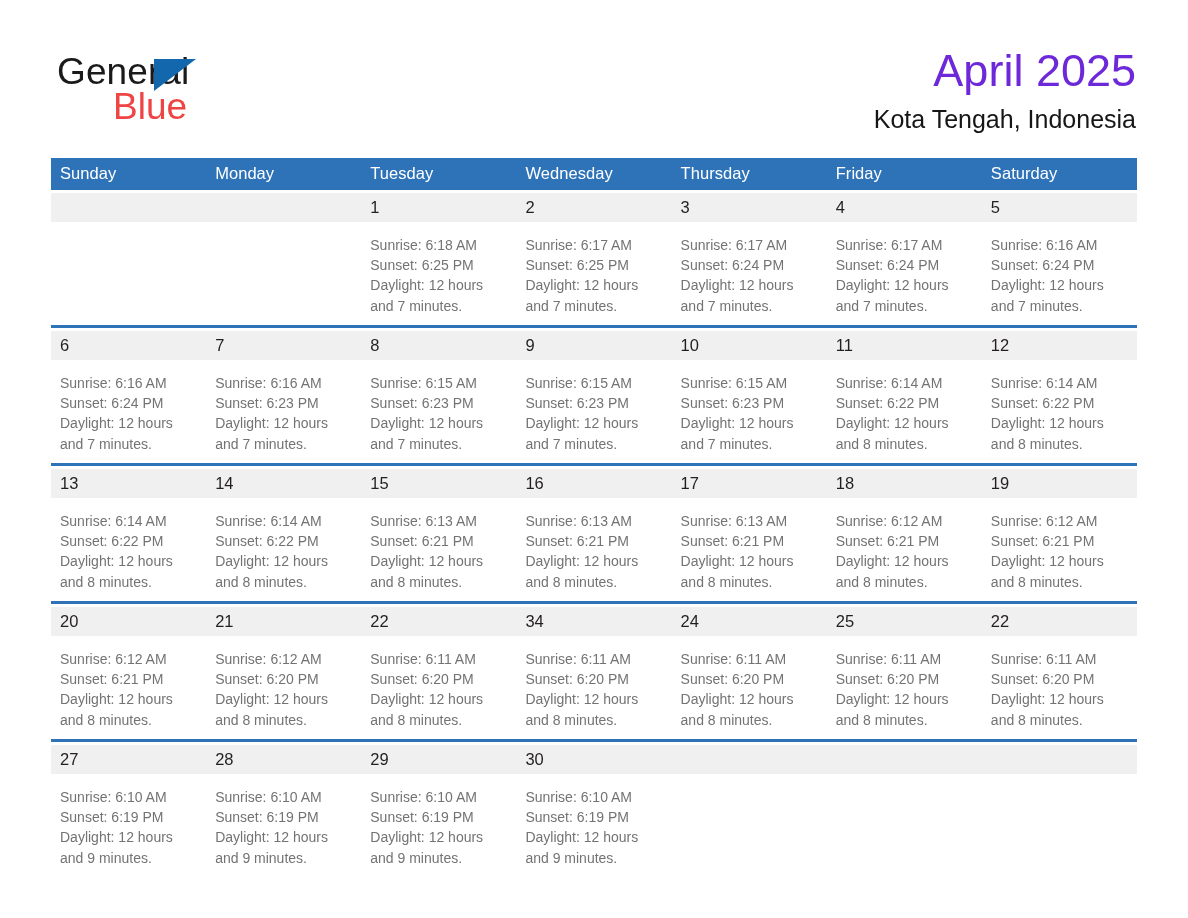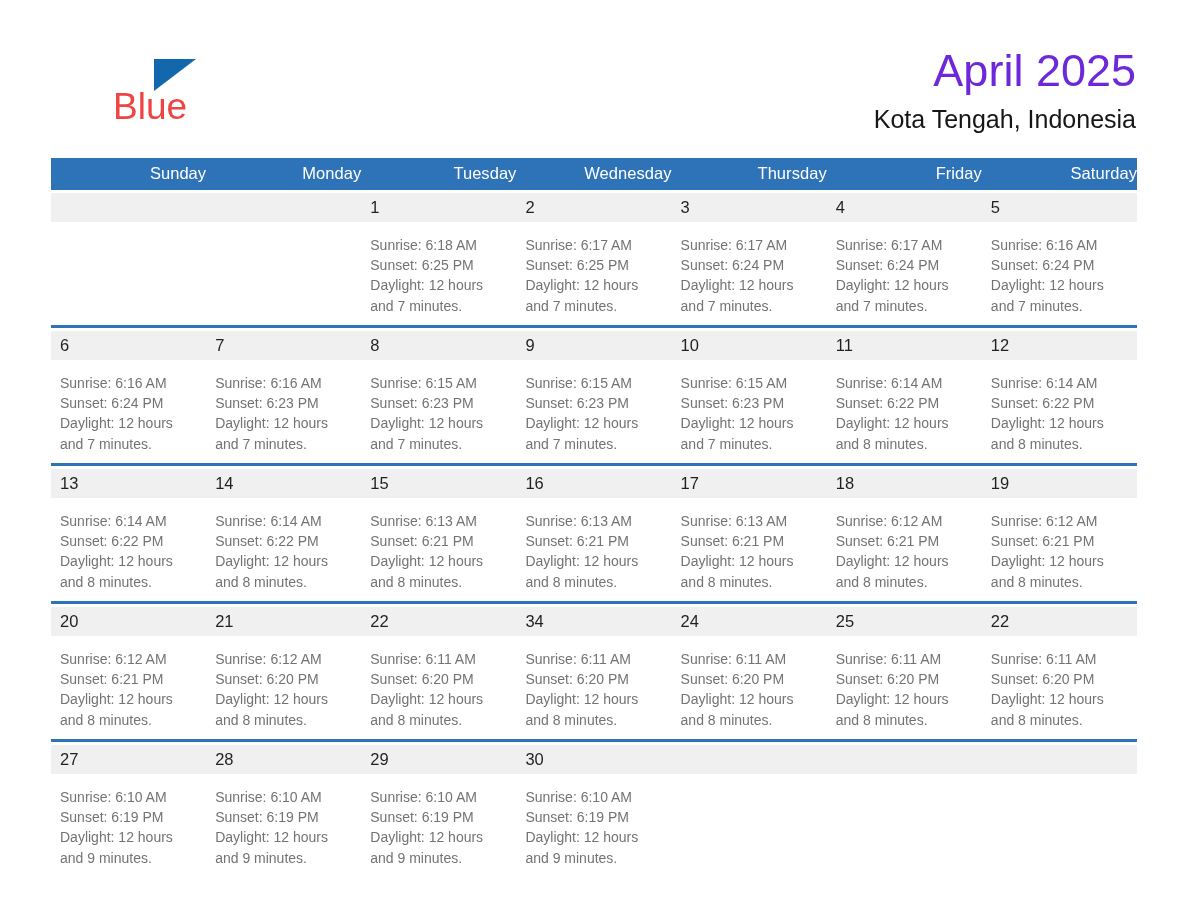--- a/index.html
+++ b/index.html
@@ -94,21 +94,21 @@
     border-collapse: collapse;
     table-layout: fixed;
   }
   .calendar col { width: 155.1px; }
 
   thead th {
     background: #2e73b8;
     color: #ffffff;
     font-size: 16.5px;
     font-weight: normal;
-    text-align: right;
+    text-align: left;
     padding: 6px 0 7px 9px;
     height: 18px;
     letter-spacing: 0.05px;
     margin-left: 16px;
   }
 
   tbody tr.week-row > td {
     vertical-align: top;
     padding: 0;
     height: 135px;
@@ -142,20 +142,21 @@
   .details .wrap { white-space: normal; }
 </style>
 </head>
 <body>
 
 <div class="page">
 
   <div class="header">
 
     <div class="logo">
+      <span class="logo-general">General</span>
       <span class="logo-triangle"></span>
       <span class="logo-blue">Blue</span>
     </div>
 
     <div class="title-block">
       <div class="month-title">April 2025</div>
       <div class="location">Kota Tengah, Indonesia</div>
     </div>
 
   </div>

